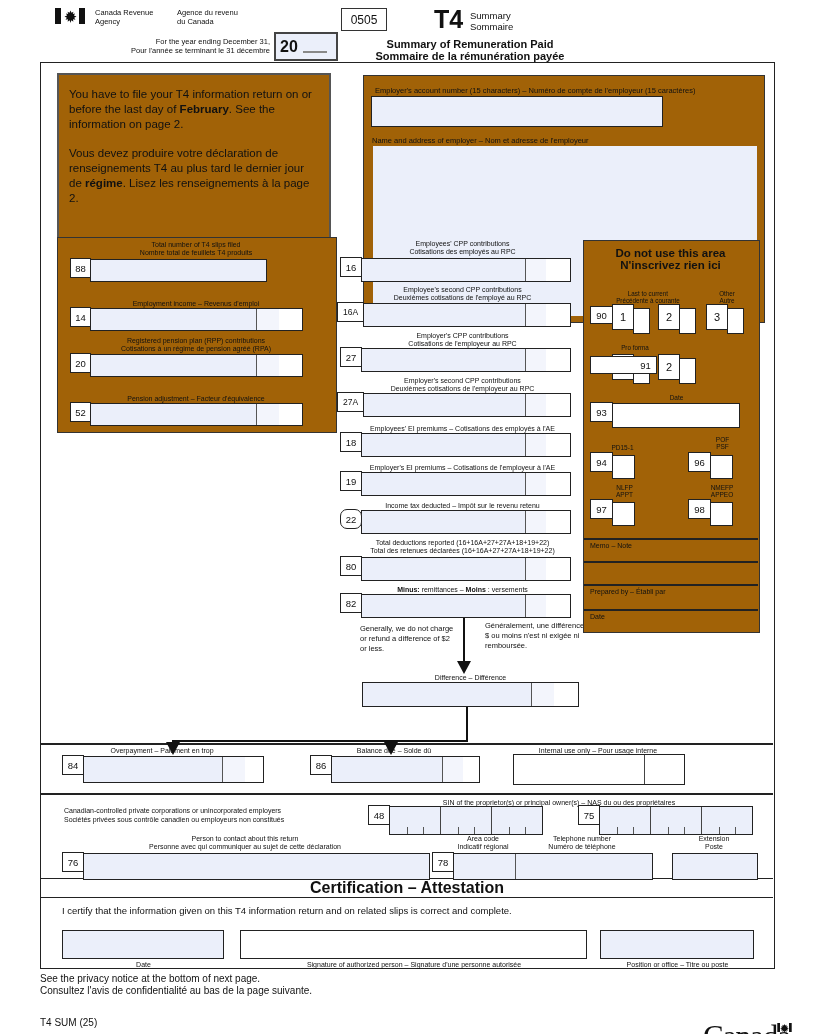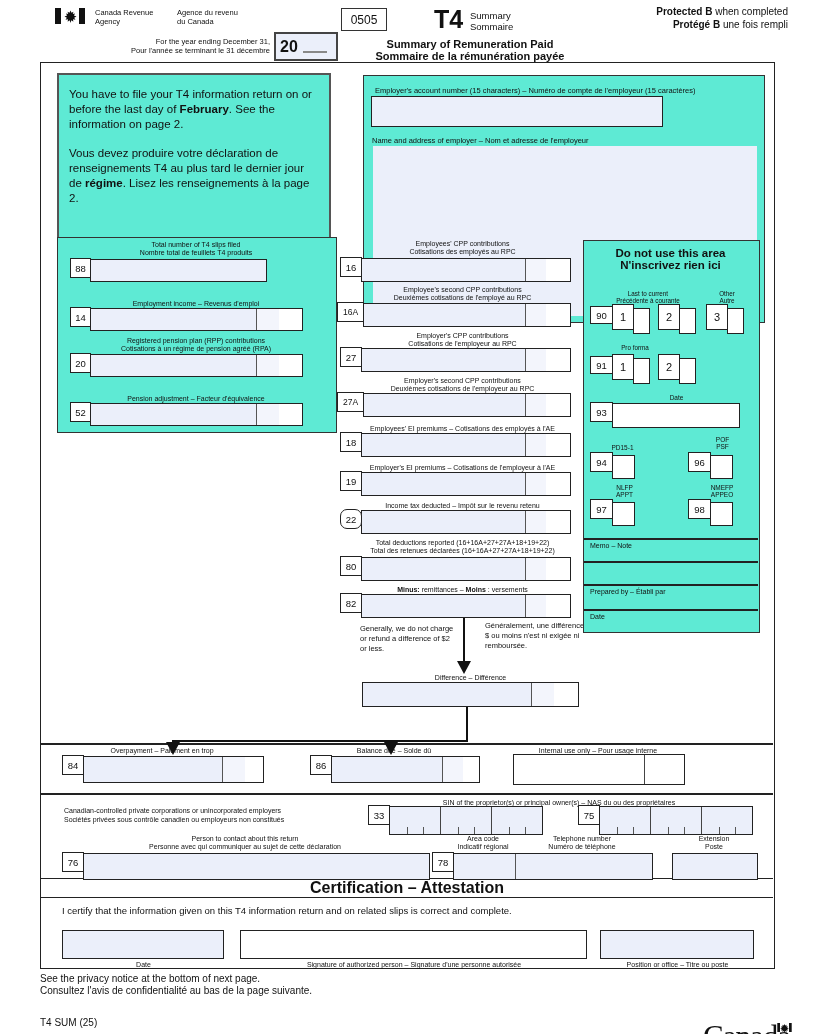--- a/index.html
+++ b/index.html
@@ -15,21 +15,21 @@
   .money .d{background:#ebeffa;border-right:1px solid #555;height:100%;}
   .money .c{background:#f3f5fc;height:100%;}
   .money .t{background:#fff;height:100%;}
   .fillbox{position:absolute;border:1.5px solid #222;background:#ebeffa;z-index:2;}
   .whitebox{position:absolute;border:1.5px solid #222;background:#fff;z-index:2;}
   .noborderfill{position:absolute;background:#ebeffa;}
   .hline{position:absolute;background:#222;height:1.5px;z-index:1;}
   .vline{position:absolute;background:#111;width:2px;z-index:1;}
   .ah{position:absolute;width:0;height:0;border-left:7px solid transparent;
       border-right:7px solid transparent;border-top:13px solid #111;z-index:4;}
-  .box{position:absolute;border:1.5px solid #333;background:#5eead4;}
+  .box{position:absolute;border:1.5px solid #333;background:#a16207;}
   .cbrow{position:absolute;display:flex;align-items:flex-start;z-index:2;}
   .cbdigit{width:20px;height:24px;border:1.5px solid #222;background:#fff;font-size:11px;
            display:flex;align-items:center;justify-content:center;}
   .cbblank{width:15px;height:24px;border:1.5px solid #222;background:#fff;margin-left:-1.5px;margin-top:4px;}
   .sinbox{position:absolute;border:1.5px solid #222;background:#ebeffa;display:flex;z-index:2;}
   .sinbox .cell{flex:1;position:relative;border-left:1.2px solid #444;}
   .sinbox .cell:first-child{border-left:none;}
   .sinbox .tick{position:absolute;bottom:0;width:1px;height:7px;background:#555;}
   .t33{left:33%;} .t66{left:66%;}
   .flag{display:flex;height:16px;width:30px;}
@@ -72,24 +72,20 @@
   <div class="abs" style="left:341px;top:8px;width:44px;height:21px;border:1.5px solid #333;display:flex;align-items:center;justify-content:center;font-size:12px;">
     <span>0505</span>
   </div>
   <div class="abs bold" style="left:434px;top:5px;font-size:25px;">T4</div>
   <div class="abs" style="left:470px;top:10px;font-size:9.5px;line-height:1.2;">
     <div>Summary</div>
       <div>Sommaire</div>
   </div>
   <div class="abs bold" style="left:330px;top:38px;width:280px;font-size:11px;text-align:center;">Summary of Remuneration Paid</div>
   <div class="abs bold" style="left:330px;top:50px;width:280px;font-size:11px;text-align:center;">Sommaire de la rémunération payée</div>
-  <div class="abs" style="left:560px;top:5px;width:228px;font-size:10px;text-align:right;line-height:1.3;">
-    <div><span class="bold">Protected B</span><span> when completed</span></div>
-    <div><span class="bold">Protégé B</span><span> une fois rempli</span></div>
-  </div>
 
   <div class="abs" style="left:40px;top:62px;width:733px;height:905px;border:1.5px solid #222;"></div>
 
   <div class="box" style="left:57px;top:73px;width:270px;height:210px;border:2px solid #555;">
     <div style="padding:12px 10px;font-size:11.5px;line-height:1.3;">
       <p style="margin:0 0 14px 0;"><span>You have to file your T4 information return on or before the last day of </span><span class="bold">February</span><span>. See the information on page 2.</span></p>
       <p style="margin:0;"><span>Vous devez produire votre déclaration de renseignements T4 au plus tard le dernier jour de </span><span class="bold">régime</span><span>. Lisez les renseignements à la page 2.</span></p>
     </div>
   </div>
 
@@ -243,21 +239,21 @@
   <div class="cbrow" style="left:658px;top:304px;">
       <div class="cbdigit">2</div>
       <div class="cbblank"></div>
     </div>
   <div class="cbrow" style="left:706px;top:304px;">
       <div class="cbdigit">3</div>
       <div class="cbblank"></div>
     </div>
 
   <div class="lbl" style="left:600px;top:344px;width:70px;font-size:6.3px;">Pro forma</div>
-  <div class="numbox" style="left:590px;top:356px;width:21px;height:16px;">91</div>
+  <div class="numbox" style="left:590px;top:356px;width:21px;height:16px;padding-left:44px;">91</div>
   <div class="cbrow" style="left:612px;top:354px;">
       <div class="cbdigit">1</div>
       <div class="cbblank"></div>
     </div>
   <div class="cbrow" style="left:658px;top:354px;">
       <div class="cbdigit">2</div>
       <div class="cbblank"></div>
     </div>
 
   <div class="lbl" style="left:613px;top:394px;width:127px;font-size:6.5px;">Date</div>
@@ -314,21 +310,21 @@
     <span style="width:130px;height:100%;border-right:1.2px solid #444;"></span>
     <span style="flex:1;height:100%;"></span>
   </div>
 
   <div class="hline" style="left:41px;top:793px;width:732px;"></div>
 
   <div class="lbl" style="left:368px;top:799px;width:382px;">SIN of the proprietor(s) or principal owner(s) – NAS du ou des propriétaires</div>
   <div class="lbl-l" style="left:64px;top:807px;">Canadian-controlled private corporations or unincorporated employers</div>
   <div class="lbl-l" style="left:64px;top:816px;">Sociétés privées sous contrôle canadien ou employeurs non constitués</div>
 
-  <div class="numbox" style="left:368px;top:805px;width:20px;height:18px;">33</div>
+  <div class="numbox" style="left:368px;top:805px;width:20px;height:18px;">48</div>
   <div class="sinbox" style="left:389px;top:806px;width:152px;height:27px;">
     <span class="cell">
         <span class="tick t33"></span>
         <span class="tick t66"></span>
       </span>
     <span class="cell">
         <span class="tick t33"></span>
         <span class="tick t66"></span>
       </span>
     <span class="cell">

